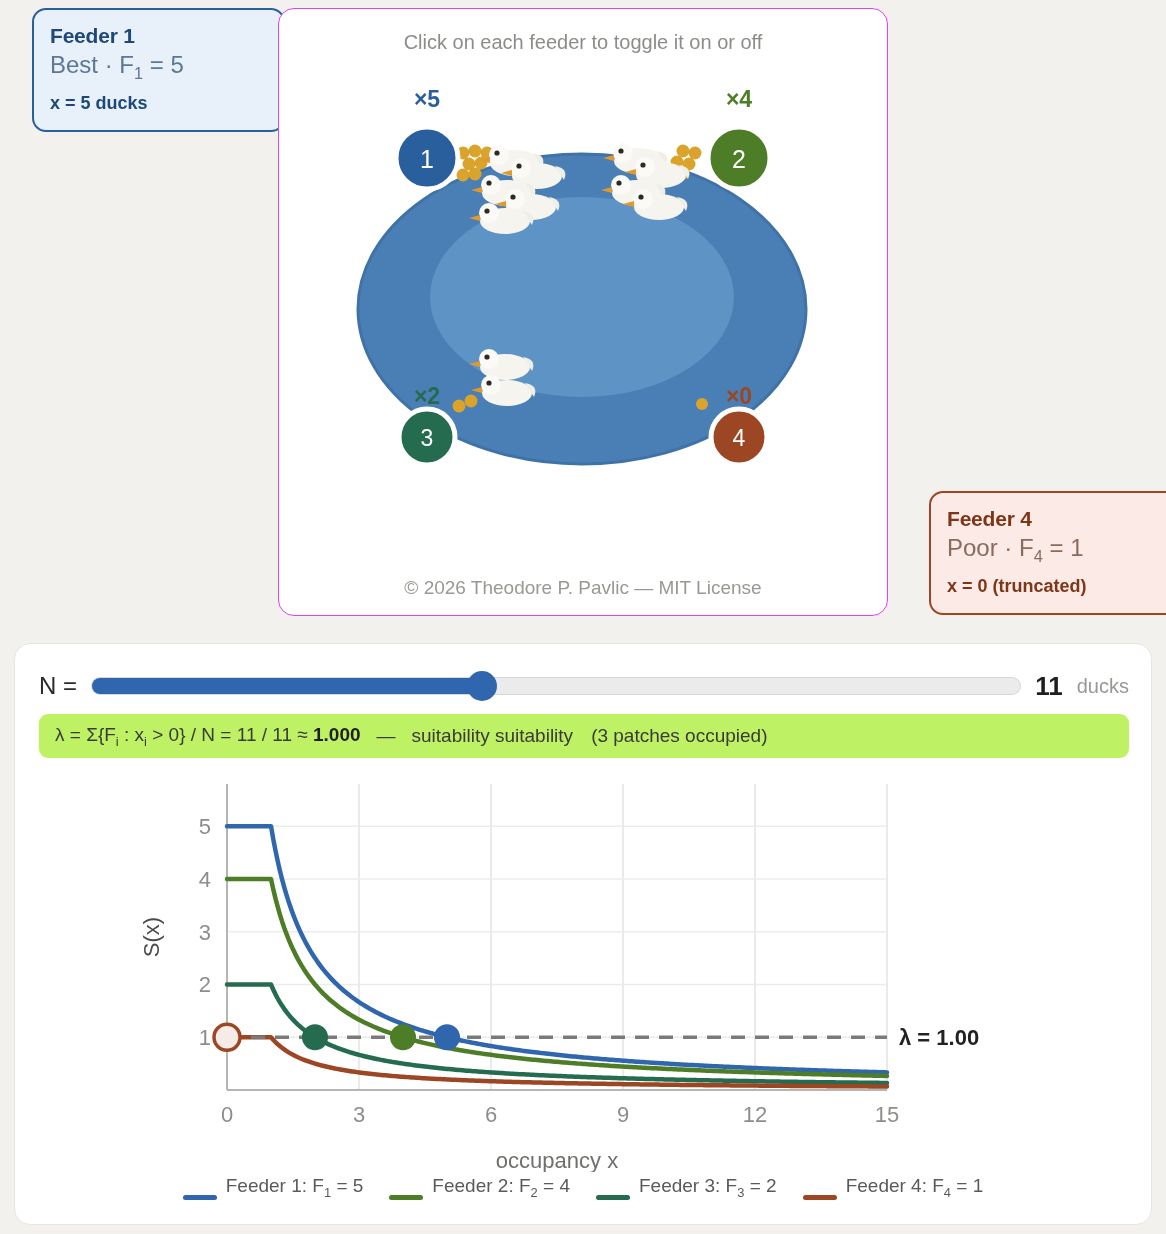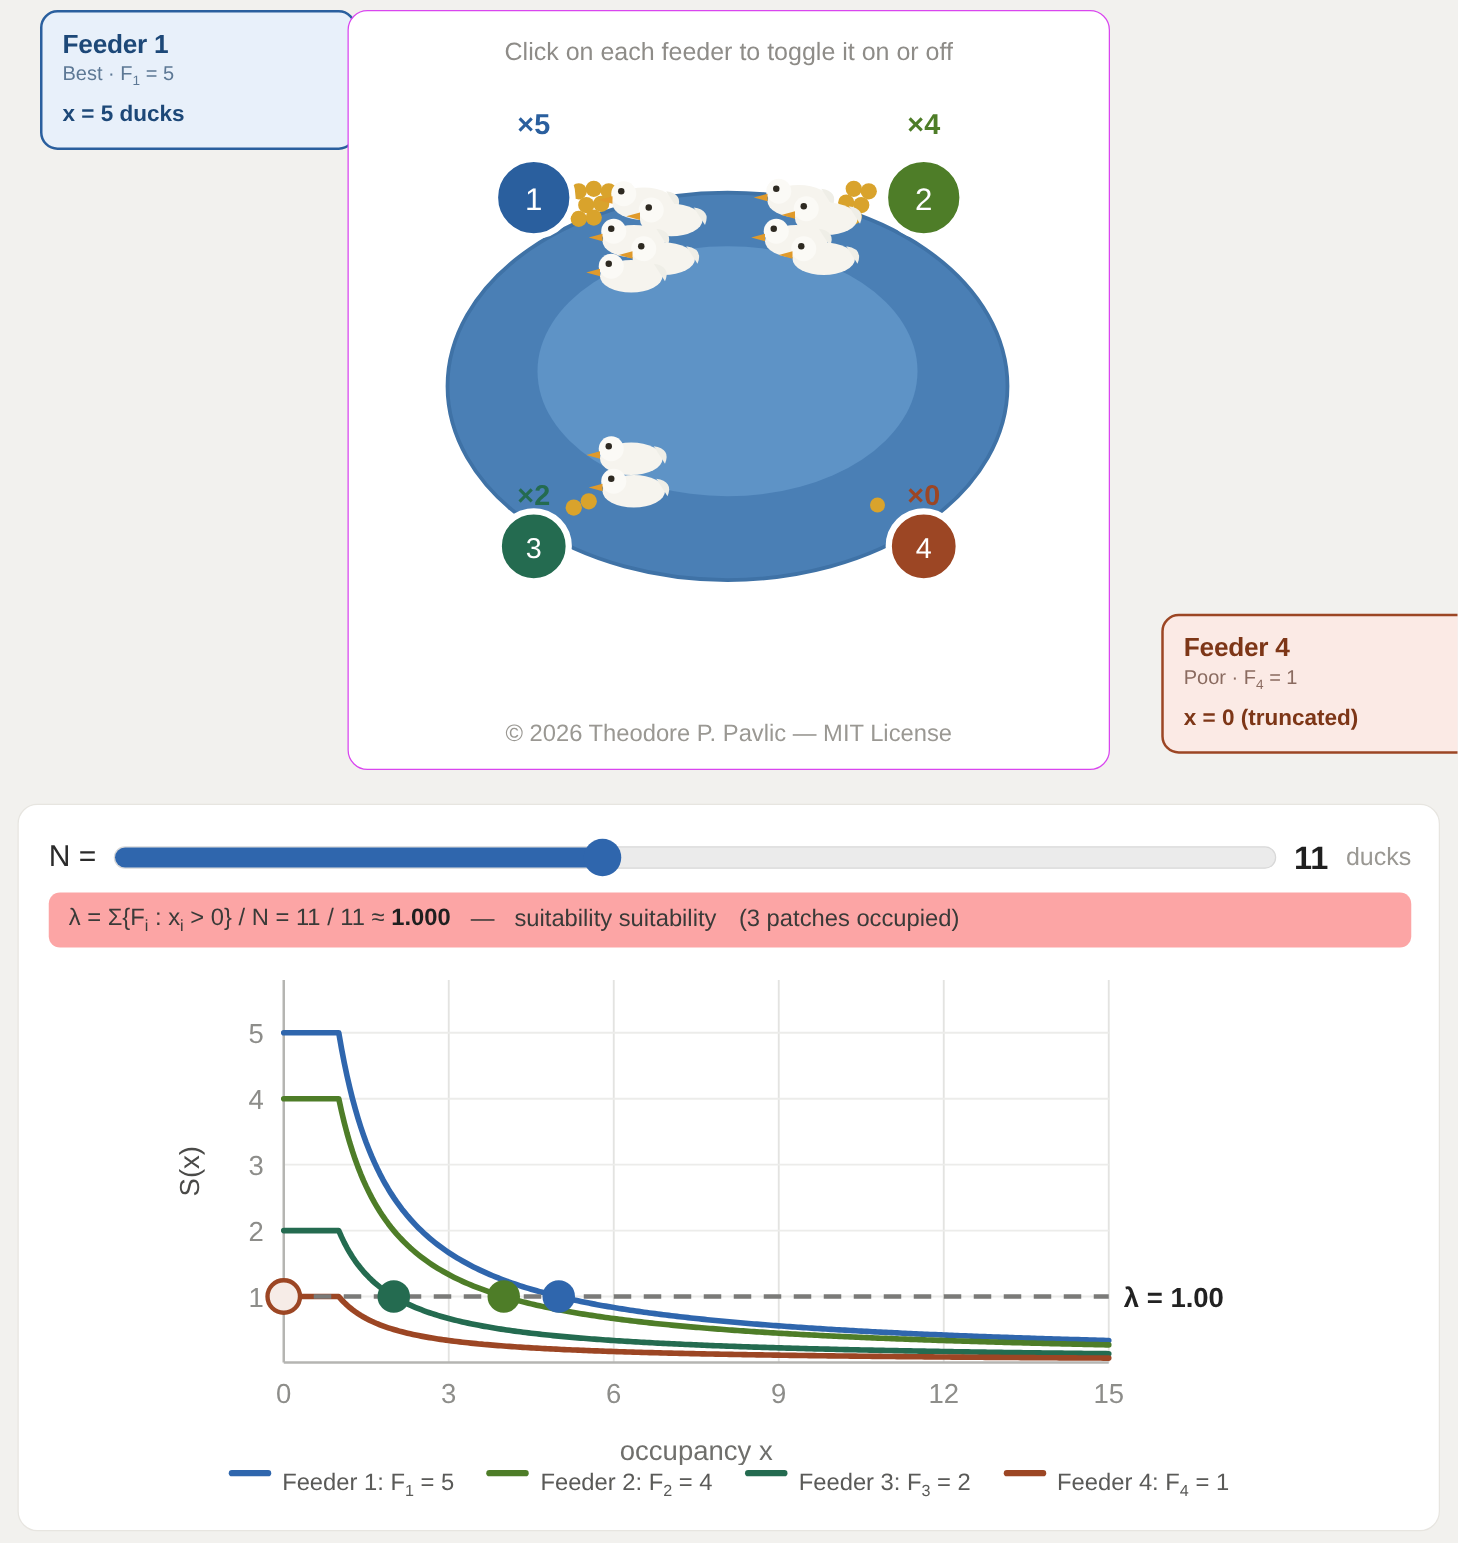--- a/index.html
+++ b/index.html
@@ -15,21 +15,21 @@
   
   .card {
     position:absolute;
     width:253px;
     border-radius:14px;
     border:2px solid;
     padding:14px 16px 16px 16px;
     margin-left:24px;
   }
   .card .c-title { font-size:21px; font-weight:bold; letter-spacing:-.2px; margin:0 0 3px 0; }
-  .card .c-sub   { font-size:16px; margin:0 0 10px 0; }
+  .card .c-sub   { font-size:24px; margin:0 0 10px 0; }
   .card .c-val   { font-size:18px; font-weight:bold; margin:0; }
   sub { font-size:.68em; }
 
   #card1 { left:8px;   top:8px;   background:#e8f0fa; border-color:#2a5f9e; }
   #card1 .c-title,#card1 .c-val { color:#1d4878; }
   #card1 .c-sub { color:#5d7895; }
 
   #card2 { left:905px; top:8px;   background:#eaf3e4; border-color:#4e7d28; }
   #card2 .c-title,#card2 .c-val { color:#2f4d17; }
   #card2 .c-sub { color:#64795a; }
@@ -80,36 +80,36 @@
   .slider-thumb {
     position:absolute; top:50%; width:30px; height:30px;
     margin-left:-15px; margin-top:-15px; border-radius:50%;
     background:#2f66ad;
   }
   #slider-value { font-size:26px; font-weight:bold; color:#1f1f1f; }
   #slider-units { font-size:20px; color:#9a9893; }
 
   #lambda-bar {
     position:absolute; left:24px; top:70px; width:1090px; height:44px;
-    background:#fca5a5; border-radius:9px;
+    background:#bef264; border-radius:9px;
     display:flex; align-items:center; padding:0 16px;
     font-size:19px; color:#3a3a38; white-space:nowrap;
   }
   #lambda-bar b { font-weight:bold; color:#1f1f1f; }
   .lam-gap-a { display:inline-block; width:16px; }
   .lam-gap-b { display:inline-block; width:16px; }
   .lam-gap-c { display:inline-block; width:18px; }
 
   #chart-area { position:absolute; left:0; top:128px; width:1138px; height:400px; }
   #legend {
     position:absolute; left:0; bottom:24px; width:100%;
     display:flex; justify-content:center; align-items:center; gap:26px;
     font-size:19px; color:#5a5a58;
   }
-  .lg-item { display:flex; align-items:flex-start; gap:9px; }
+  .lg-item { display:flex; align-items:flex-end; gap:9px; }
   .lg-swatch { display:block; width:34px; height:5px; border-radius:3px; }
 </style>
 </head>
 <body>
 
 <div class="stage">
 
   <div class="card" id="card1">
     <p class="c-title">Feeder 1</p>
     <p class="c-sub"><span>Best</span> · <span>F</span><sub>1</sub> = <span>5</span></p>

